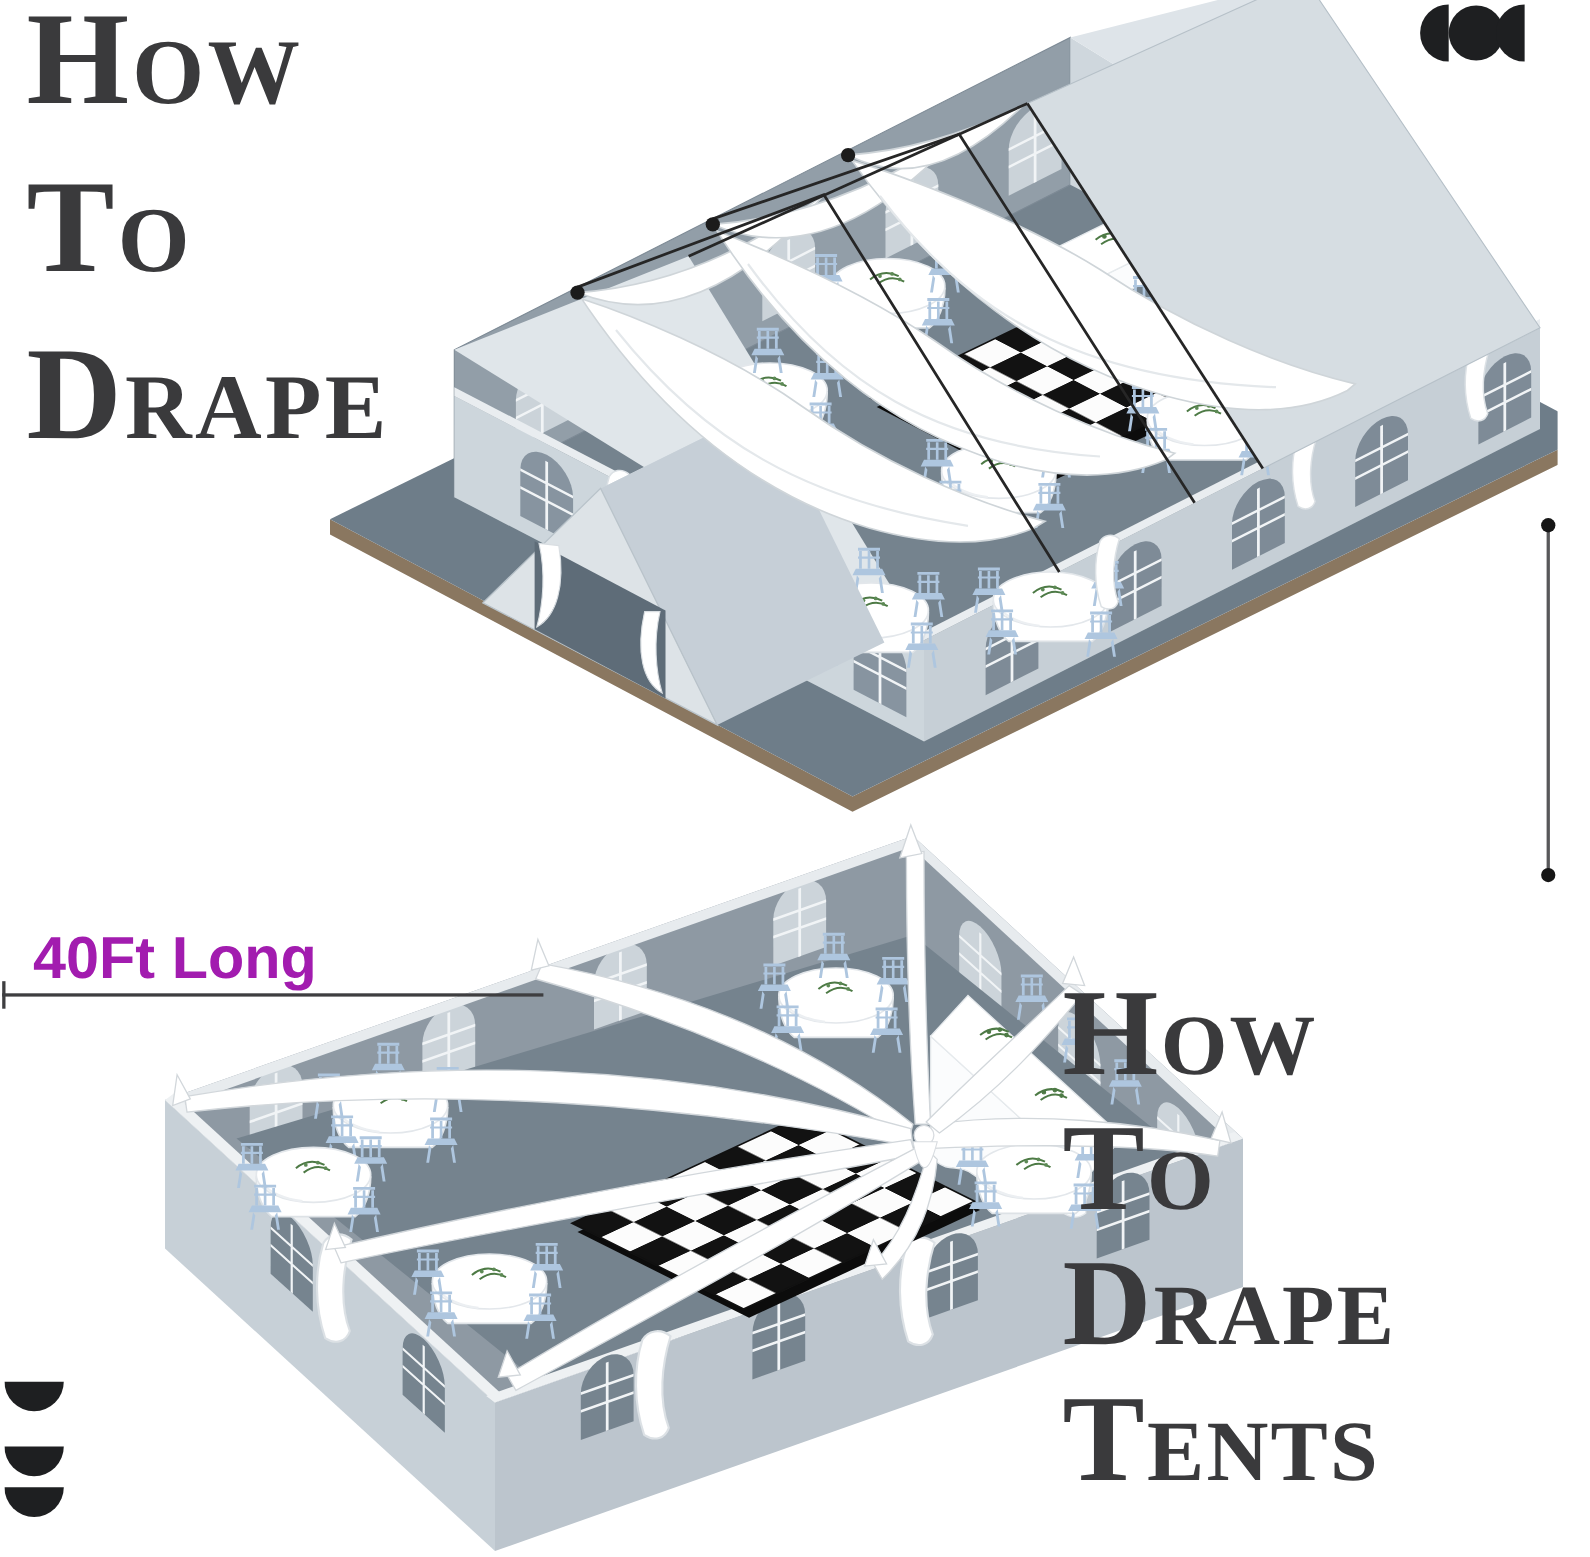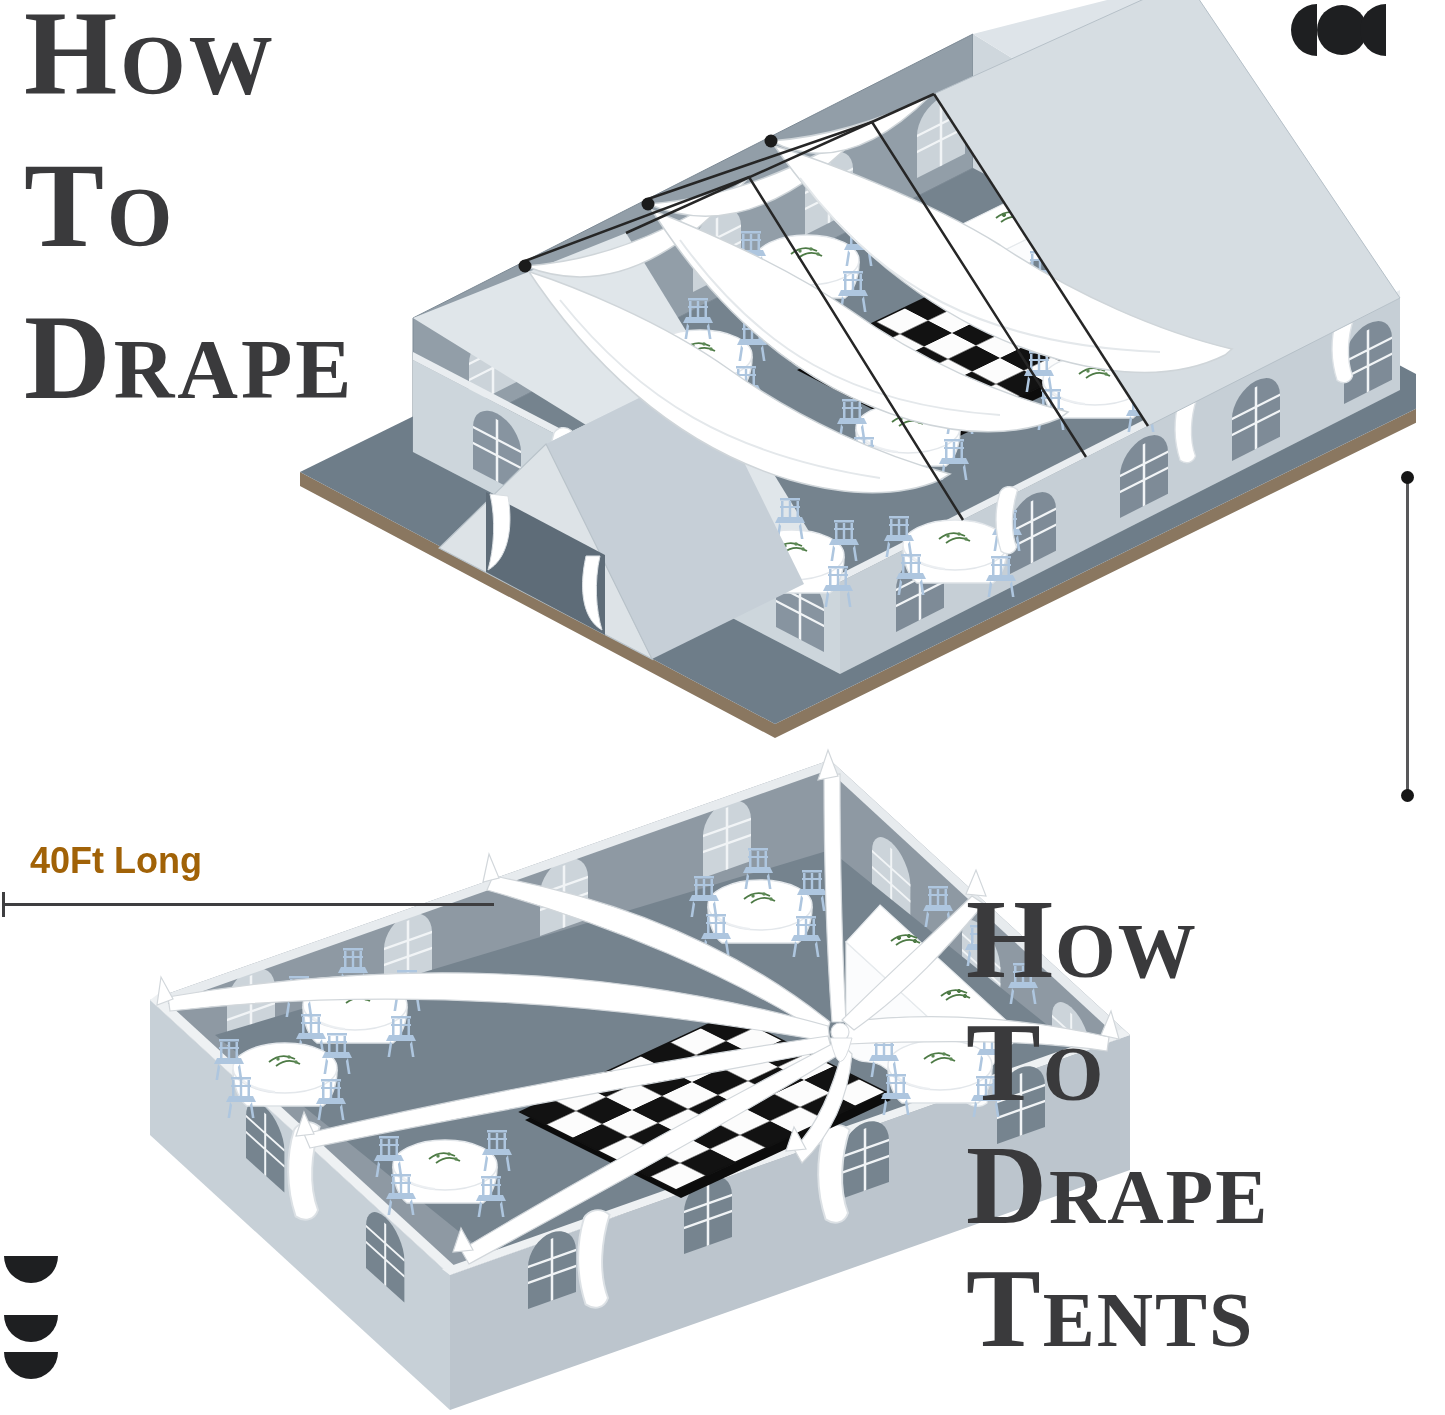--- a/index.html
+++ b/index.html
@@ -4,21 +4,21 @@
 <style>
   html,body{margin:0;padding:0;background:#ffffff;}
   #canvas{position:relative;width:1416px;height:1415px;background:#ffffff;overflow:hidden;
           font-family:"Liberation Sans",sans-serif;}
   #scene{position:absolute;left:0;top:0;}
   .heading{position:absolute;font-family:"Liberation Serif",serif;font-weight:700;
            font-variant:small-caps;color:#3a3a3c;white-space:nowrap;}
   #heading-top{left:24px;top:-22px;font-size:120px;line-height:152px;letter-spacing:3px;}
   #heading-bottom{left:966px;top:878px;font-size:112px;line-height:123px;letter-spacing:2px;}
   #length-label{position:absolute;left:30px;top:840px;font-family:"Liberation Sans",sans-serif;
-                font-size:36px;font-weight:700;color:#a16207;}
+                font-size:54px;font-weight:700;color:#a21caf;}
   .dim{position:absolute;background:#3e3e40;}
   #h-line{left:2px;top:903px;width:492px;height:3px;}
   #h-tick{left:2px;top:892px;width:3px;height:25px;}
   #v-line{left:1406px;top:477px;width:3px;height:318px;background:#58585a;}
   .dot{position:absolute;width:13px;height:13px;border-radius:50%;background:#161616;}
   #v-dot-top{left:1401px;top:471px;}
   #v-dot-bottom{left:1401px;top:789px;}
   .logo{position:absolute;}
   #logo-top-right{left:1290px;top:2px;}
   #logo-bottom-left{left:4px;top:1256px;}

